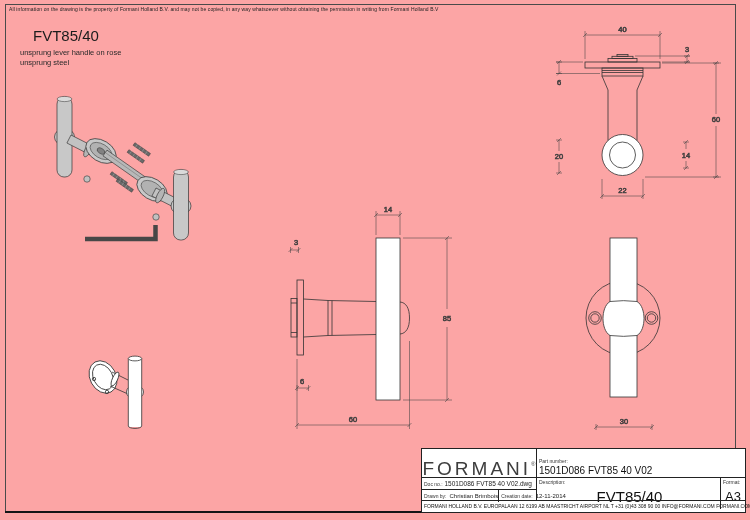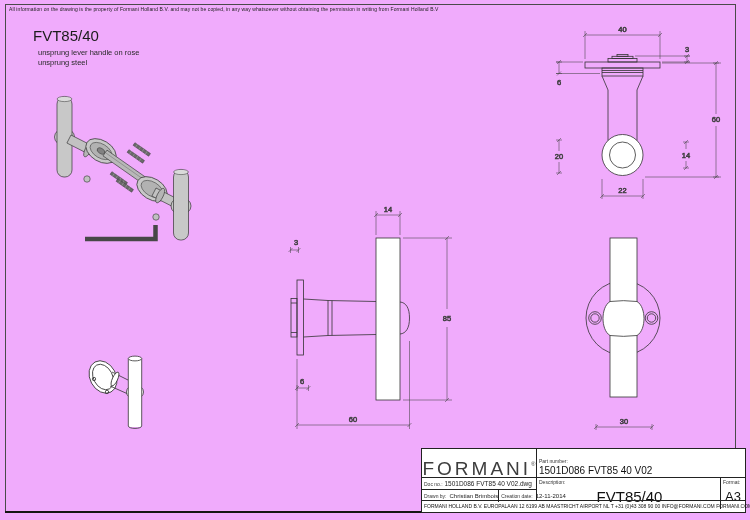--- a/index.html
+++ b/index.html
@@ -1,22 +1,22 @@
 <!DOCTYPE html>
 <html><head>
 <meta charset="utf-8">
 <style>
   html,body{margin:0;padding:0;background:#fff;}
-  .sheet{position:relative;width:750px;height:520px;background:#f0abfc;overflow:hidden;
+  .sheet{position:relative;width:750px;height:520px;background:#fca5a5;overflow:hidden;
          font-family:"Liberation Sans",sans-serif;color:#222;}
   .frame{position:absolute;left:5px;top:4px;width:729px;height:507px;border:1px solid #4a4a4a;}
   .bottom-bar{position:absolute;left:5px;top:511px;width:741px;height:2px;background:#151515;}
   .disclaimer{position:absolute;left:9px;top:6px;font-size:5px;color:#222;letter-spacing:.1px;width:700px;}
   .prod-title{position:absolute;left:33px;top:27px;font-size:15px;color:#1c1c1c;}
-  .prod-sub{position:absolute;left:38px;top:48px;font-size:7.5px;line-height:9.5px;color:#2a2a2a;}
+  .prod-sub{position:absolute;left:20px;top:48px;font-size:7.5px;line-height:9.5px;color:#2a2a2a;}
   svg{position:absolute;overflow:visible;}
   .ln{stroke:#333;stroke-width:.8;fill:none;}
   .lnf{stroke:#333;stroke-width:.8;fill:#fff;}
   .dim{stroke:#444;stroke-width:.55;fill:none;}
   .dtx{font-family:"Liberation Sans",sans-serif;font-size:7.5px;fill:#111;text-anchor:middle;}
   
   .tblock{position:absolute;left:421px;top:448px;width:325px;height:65px;background:#fff;
           border:1px solid #222;box-sizing:border-box;}
   .tb-footer{position:absolute;left:0;right:0;bottom:0;height:11px;border-top:1px solid #222;
              font-size:5px;line-height:11px;padding-left:2px;white-space:nowrap;color:#111;}

